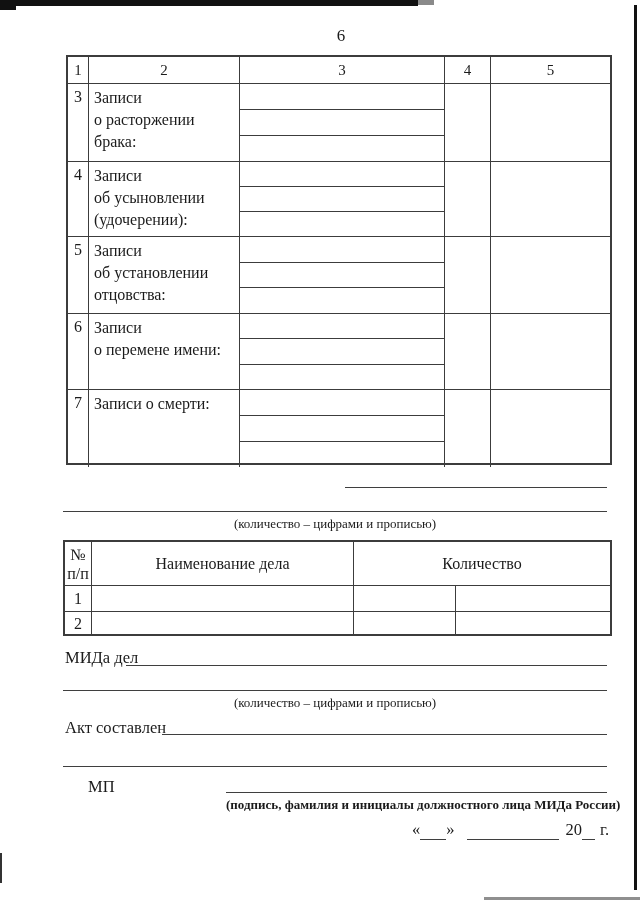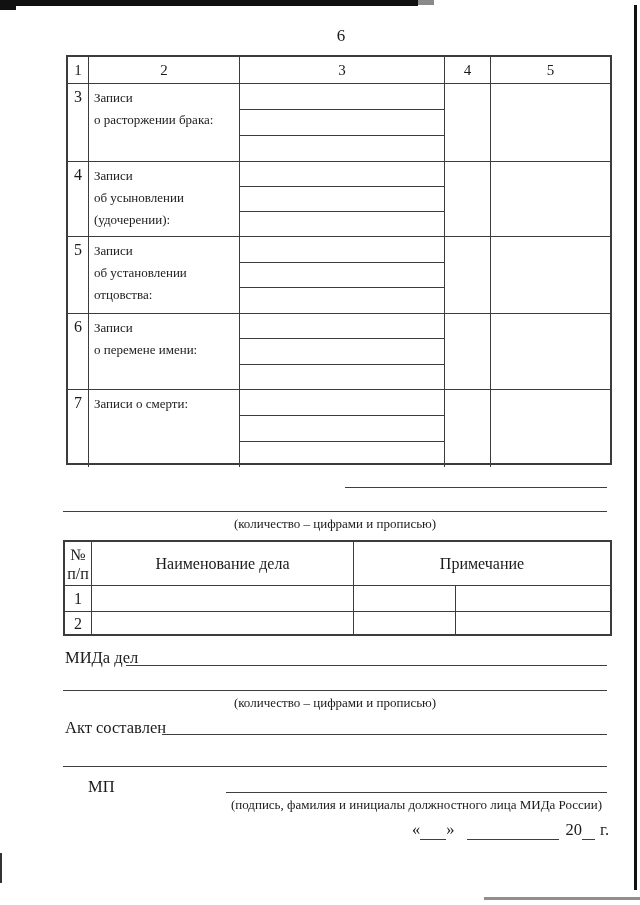--- a/index.html
+++ b/index.html
@@ -12,21 +12,21 @@
   
   .art{position:absolute;background:#111;}
   .page-number{position:absolute;left:326px;top:26px;width:30px;text-align:center;font-size:17px;}
   
   .t1{position:absolute;left:66px;top:55px;width:546px;height:410px;border:2px solid #3c3c3c;}
   .t1row{display:flex;border-bottom:1.5px solid #3c3c3c;width:100%;}
   .t1row:last-child{border-bottom:none;}
   .c{border-right:1.5px solid #3c3c3c;height:100%;}
   .c:last-child{border-right:none;}
   .c1{width:21px;text-align:center;padding-top:4px;font-size:16px;}
-  .c2{width:151px;padding:3px 2px 0 5px;font-size:13px;line-height:22px;white-space:pre-line;}
+  .c2{width:151px;padding:3px 2px 0 5px;font-size:16px;line-height:22px;white-space:pre-line;}
   .c3{width:205px;display:flex;flex-direction:column;}
   .c3 .sub{flex:1;border-bottom:1.5px solid #3c3c3c;}
   .c3 .sub:last-child{border-bottom:none;}
   .c4{width:46px;}
   .c5{flex:1;}
   .h{display:flex;align-items:center;justify-content:center;font-size:15px;padding:0;}
   .t1 .hdr{height:27px;}
   
   .t2{position:absolute;left:63px;top:540px;width:549px;height:96px;border:2px solid #3c3c3c;}
   .t2row{display:flex;border-bottom:1.5px solid #3c3c3c;width:100%;}
@@ -144,21 +144,21 @@
 
   <div class="blank" style="left:345px;top:472px;width:262px;"></div>
   <div class="hline" style="left:63px;top:511px;width:544px;"></div>
   <div class="cap" style="left:63px;top:516px;width:544px;">(количество – цифрами и прописью)</div>
 
   <div class="t2">
     <div class="t2row hdr">
       <div class="c d1 hcell">№
 п/п</div>
       <div class="c d2 hcell">Наименование дела</div>
-      <div class="c d4 hcell">Примечание</div>
+      <div class="c d4 hcell">Количество</div>
     </div>
     <div class="t2row r1">
       <div class="c d1 num">1</div>
       <div class="c d2"></div>
       <div class="c d3"></div>
       <div class="c d4"></div>
     </div>
     <div class="t2row r2">
       <div class="c d1 num">2</div>
       <div class="c d2"></div>
@@ -171,21 +171,21 @@
   <div class="blank" style="left:126px;top:650px;width:481px;"></div>
   <div class="hline" style="left:63px;top:690px;width:544px;"></div>
   <div class="cap" style="left:63px;top:695px;width:544px;">(количество – цифрами и прописью)</div>
 
   <div class="lbl" style="left:65px;top:718px;text-align:right;">Акт составлен</div>
   <div class="blank" style="left:162px;top:719px;width:445px;"></div>
   <div class="hline" style="left:63px;top:766px;width:544px;"></div>
 
   <div class="lbl" style="left:88px;top:777px;">МП</div>
   <div class="blank" style="left:226px;top:777px;width:381px;"></div>
-  <div class="cap" style="left:226px;top:797px;width:381px;">(подпись, фамилия и инициалы должностного лица МИДа России)</div>
+  <div class="cap" style="left:226px;top:797px;width:381px;font-weight:bold;">(подпись, фамилия и инициалы должностного лица МИДа России)</div>
 
   <div class="dateline">
     <span>«</span>
     <span class="dblank" style="width:26px;"></span>
     <span>»</span>
     <span class="gap" style="width:12px;"></span>
     <span class="dblank" style="width:92px;"></span>
     <span class="gap" style="width:7px;"></span>
     <span>20</span>
     <span class="dblank" style="width:13px;"></span>

